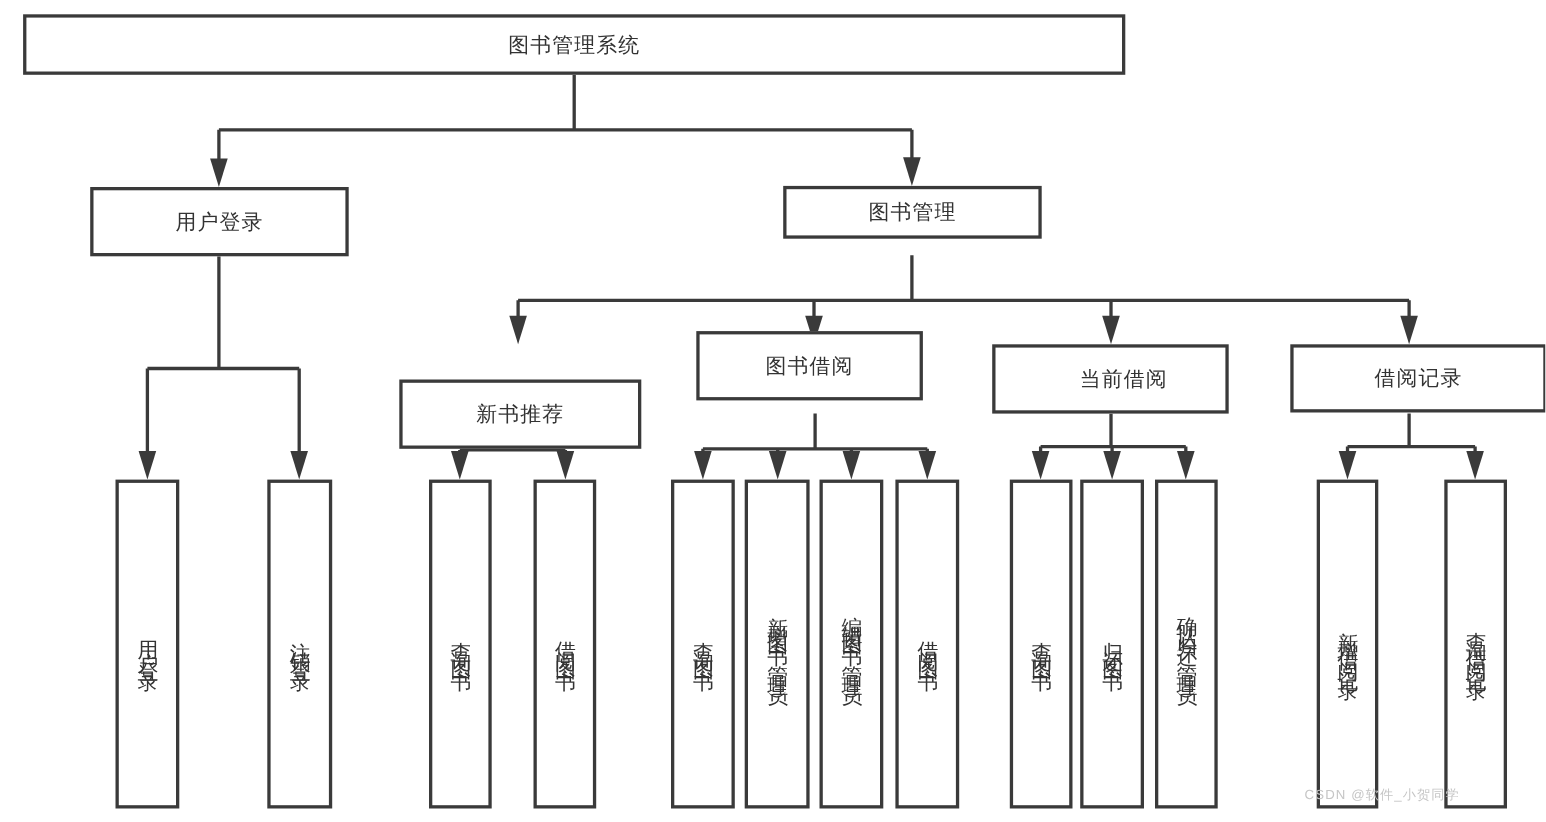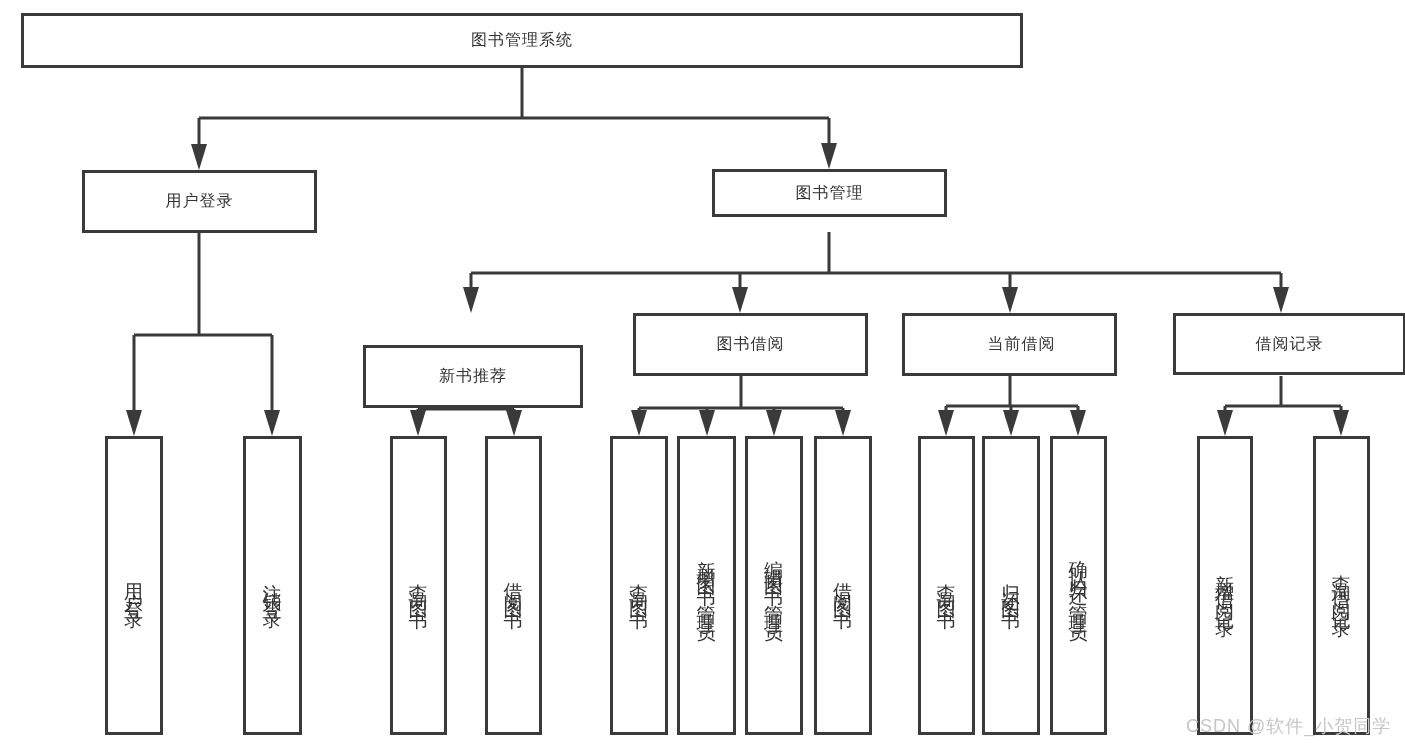--- a/index.html
+++ b/index.html
@@ -13,53 +13,53 @@
   #wires{position:absolute;left:0;top:0;color:var(--line,#3a3a3a);}
   .box{
     position:absolute;
     background:#fff;
     border:3px solid var(--border,#3a3a3a);
     box-sizing:border-box;
     display:flex;align-items:center;justify-content:center;
     color:var(--text,#333333);
     z-index:2;
   }
-  .h{font-size:16px;letter-spacing:1px;}
+  .h{font-size:19px;letter-spacing:1px;}
   .v span{
     writing-mode:vertical-rl;
     text-orientation:mixed;
     font-size:19px;
     line-height:1;
     letter-spacing:9px;
   }
   
   .n-root{left:21px;top:13px;width:1002px;height:55px;}
   .n-l2a{left:82px;top:170px;width:235px;height:63px;}
   .n-l2b{left:712px;top:169px;width:235px;height:48px;}
   .n-l3a{left:363px;top:313px;width:220px;height:63px;margin-top:32px;}
-  .n-l3b{left:633px;top:313px;width:235px;height:63px;}
+  .n-l3b{left:633px;top:301px;width:206px;height:63px;}
   .n-l3c{left:902px;top:313px;width:215px;height:63px;padding-left:24px;}
   .n-l3d{left:1173px;top:313px;width:233px;height:62px;}
   .leaf{top:436px;height:299px;}
   .lf1{left:105px;width:58px;}
   .lf2{left:243px;width:59px;}
   .lf3{left:390px;width:57px;}
   .lf4{left:485px;width:57px;}
   .lf5{left:610px;width:58px;}
   .lf6{left:677px;width:59px;}
   .lf7{left:745px;width:58px;}
   .lf8{left:814px;width:58px;}
   .lf9{left:918px;width:57px;}
   .lf10{left:982px;width:58px;}
   .lf11{left:1050px;width:57px;}
   .lf12{left:1197px;width:56px;}
   .lf13{left:1313px;width:57px;}
   .watermark{
     position:absolute;left:1186px;top:714px;
-    font-size:18px;
+    font-size:12px;
     color:var(--watermark,#c6c6c6);
     z-index:5;white-space:nowrap;
     letter-spacing:1px;
   }
 </style>
 </head>
 <body>
 
 <div id="canvas">
 

